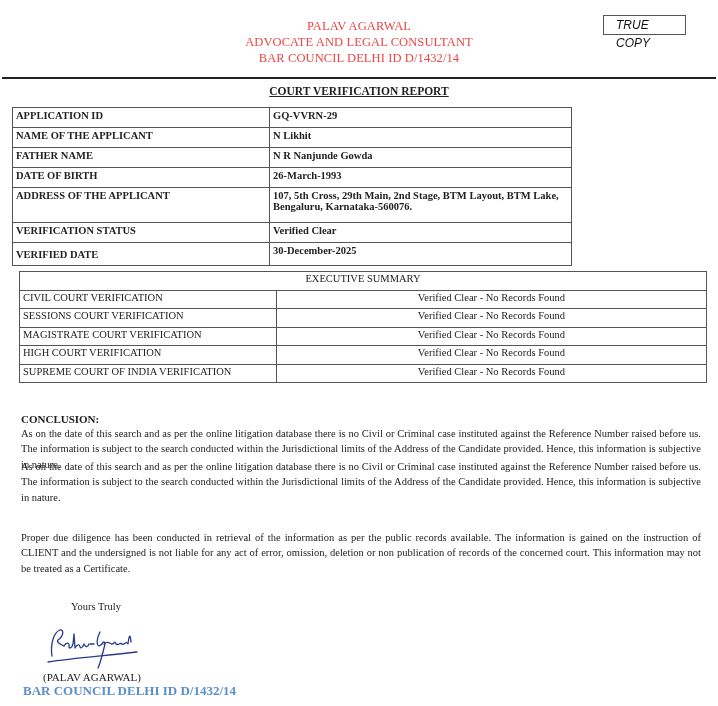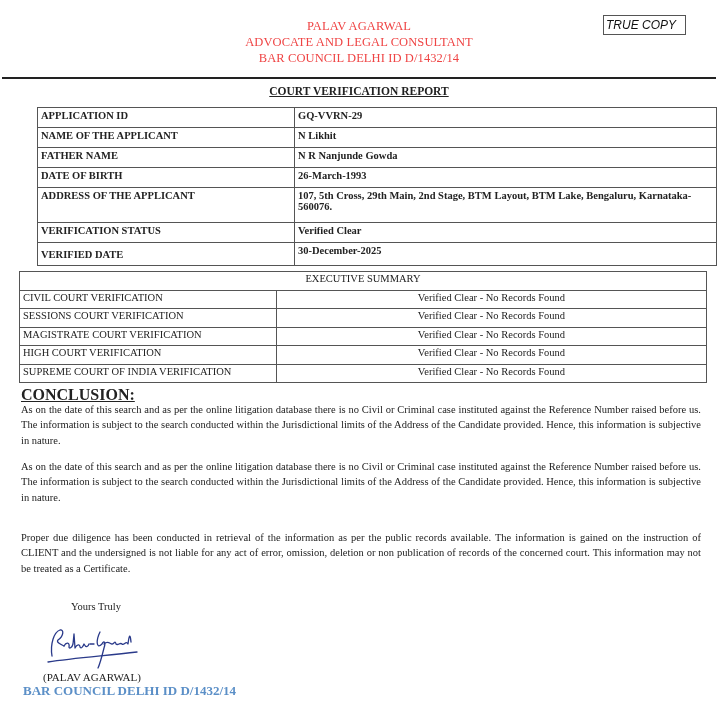--- a/index.html
+++ b/index.html
@@ -4,44 +4,44 @@
   <style>
     * { box-sizing: border-box; margin: 0; padding: 0; }
     html, body { width: 718px; height: 706px; background: #ffffff; overflow: hidden; }
     body { position: relative; font-family: "Liberation Serif", "DejaVu Serif", serif; color: #1a1a1a; }
 
     .letterhead { position: absolute; top: 18px; left: 0; width: 718px; text-align: center; }
     .letterhead .line { font-size: 12.5px; line-height: 16px; color: #ef4444; letter-spacing: 0.1px; }
 
     .true-copy { position: absolute; left: 603px; top: 15px; width: 83px; height: 20px;
       border: 1px solid #555; font-family: "Liberation Sans", "DejaVu Sans", sans-serif;
-      font-style: italic; font-size: 12px; line-height: 18px; padding-left: 2px; color: #111; }
+      font-style: italic; font-size: 12px; line-height: 18px; padding-left: 12px; color: #111; }
 
     .hr { position: absolute; left: 2px; top: 77px; width: 714px; height: 2px; background: #222; }
 
     .report-title { position: absolute; top: 85px; left: 0; width: 718px; text-align: center;
       font-weight: bold; font-size: 11.5px; text-decoration: underline; color: #222; }
 
     table { border-collapse: collapse; position: absolute; }
     td { border: 1.5px solid #555; font-size: 10.5px; font-weight: bold; vertical-align: top; padding: 2px 3px; color: #222; }
 
-    .info { left: 37px; top: 107px; width: 680px; }
+    .info { left: 12px; top: 107px; width: 560px; }
     .info td.label { width: 257px; }
     .info tr { height: 20px; }
     .info tr.addr { height: 35px; }
     .info tr.vdate { height: 23px; }
 
     .summary { left: 19px; top: 271px; width: 688px; }
     .summary td { font-weight: normal; font-size: 10.5px; height: 18.5px; padding: 1px 3px; }
     .summary td.head { text-align: center; font-weight: normal; }
     .summary td.label { width: 257px; margin-left: 37px; }
     .summary td.value { text-align: center; }
 
     .section { position: absolute; left: 21px; width: 680px; }
-    .section .heading { font-weight: bold; font-size: 16px; text-decoration: underline; line-height: 14px; color: #222; }
+    .section .heading { font-weight: bold; font-size: 11px; line-height: 14px; color: #222; margin-top: 24px; }
     .section .body { font-size: 10.5px; line-height: 15.3px; color: #222; text-align: justify; }
 
     .conclusion { top: 388px; }
     .lawyer { top: 459px; }
     .disclaimer { top: 530px; }
 
     .yours { position: absolute; left: 71px; top: 601px; font-size: 10.5px; color: #222; }
     .signature { position: absolute; left: 42px; top: 622px; width: 100px; height: 48px; }
     .signed-name { position: absolute; left: 43px; top: 671px; font-size: 11px; color: #222; }
     .bar-id { position: absolute; left: 23px; top: 683px; font-size: 13px; font-weight: bold; color: #5b8fc7; }

